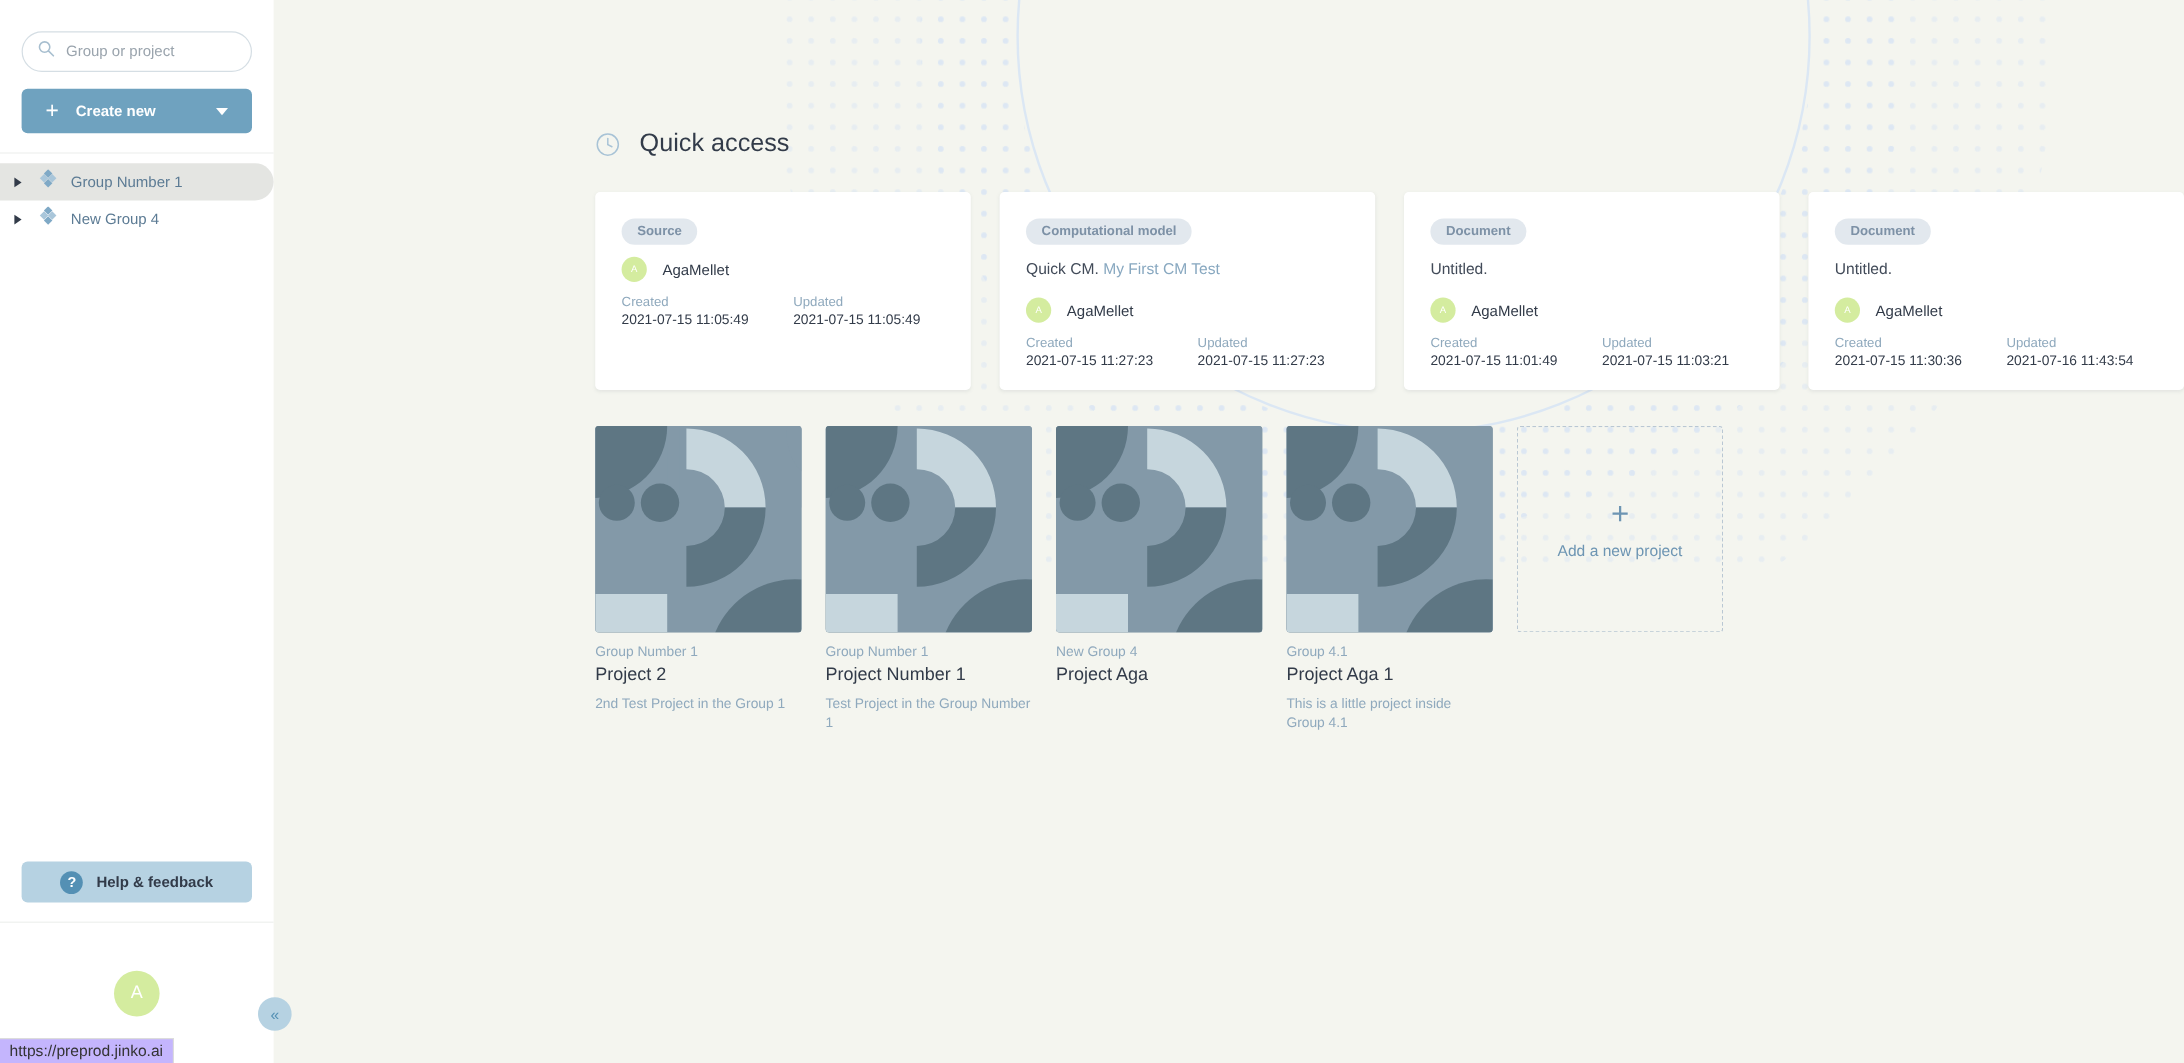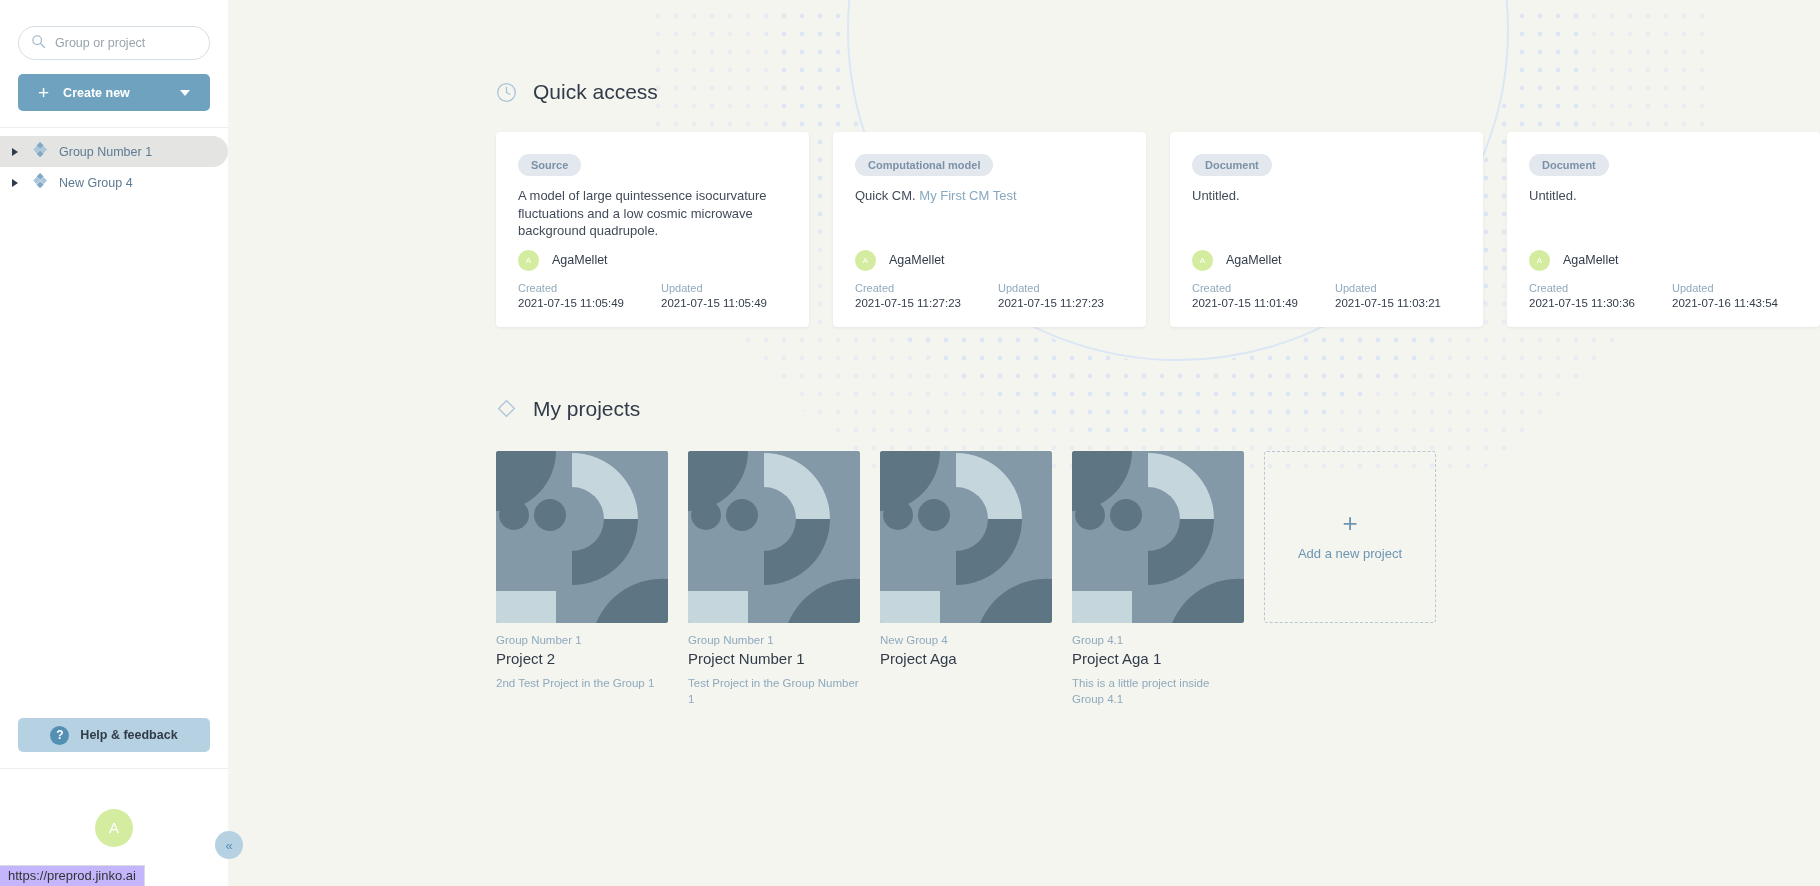--- a/index.html
+++ b/index.html
@@ -154,21 +154,21 @@
     flex: 1 1 auto; height: 886px;
     background: #f4f5ef;
     position: relative; overflow: hidden;
   }
   .deco { position: absolute; top: -330px; left: 300px; width: 1300px; height: 800px; pointer-events: none; }
 
   .content { position: relative; z-index: 5; padding: 0 0 0 0; }
 
   .section-head {
     display: flex; align-items: center;
-    margin: 0 0 0 268px; padding-top: 80px;
+    margin: 0 0 0 268px; padding-top: 108px;
   }
   .section-head.projects { padding-top: 70px; }
   .sec-icon { margin-right: 16px; display: flex; align-items: center; }
   .sec-title { font-size: 21px; color: #323b49; font-weight: normal; }
 
   .cards-row {
     display: flex; gap: 24px;
     margin: 28px 0 0 268px;  justify-content: space-between;
   }
   .qa-card {
@@ -332,23 +332,20 @@
             <line x1="11" y1="11" x2="14.6" y2="12.9" stroke="#a8c3d6" stroke-width="1.3" stroke-linecap="round"></line>
           </svg>
         </span>
         <h2 class="sec-title">Quick access</h2>
       </div>
 
       <div class="cards-row">
 
         <div class="qa-card">
           <span class="badge">Source</span>
-          <div class="card-desc">
-            <span>A model of large quintessence isocurvature fluctuations and a low cosmic microwave background quadrupole.</span><span class="cm-link"></span>
-          </div>
           <div class="card-author">
             <span class="avatar-sm">A</span>
             <span class="author-name">AgaMellet</span>
           </div>
           <div class="card-meta">
             <div class="meta-col">
               <span class="meta-label">Created</span>
               <span class="meta-value">2021-07-15 11:05:49</span>
             </div>
             <div class="meta-col">
@@ -416,28 +413,20 @@
             </div>
             <div class="meta-col">
               <span class="meta-label">Updated</span>
               <span class="meta-value">2021-07-16 11:43:54</span>
             </div>
           </div>
         </div>
 
       </div>
 
-      <div class="section-head projects">
-        <span class="sec-icon">
-          <svg width="21" height="21" viewBox="0 0 22 22">
-            <rect x="5.2" y="5.2" width="11.6" height="11.6" transform="rotate(45 11 11)" fill="none" stroke="#a8c3d6" stroke-width="1.3"></rect>
-          </svg>
-        </span>
-        <h2 class="sec-title">My projects</h2>
-      </div>
 
       <div class="projects-row">
 
         <div class="proj-card">
           <div class="proj-thumb">
             <svg width="172" height="172" viewBox="0 0 172 172">
               <rect width="172" height="172" fill="#8399a8"></rect>
               <path d="M0 0 H60 V60 H0 Z" fill="#8399a8"></path>
               <path d="M60 0 A60 60 0 0 1 0 60 L0 0 Z" fill="#5e7683"></path>
               <path d="M70 0 H172 V68 H70 Z" fill="#8399a8"></path>

